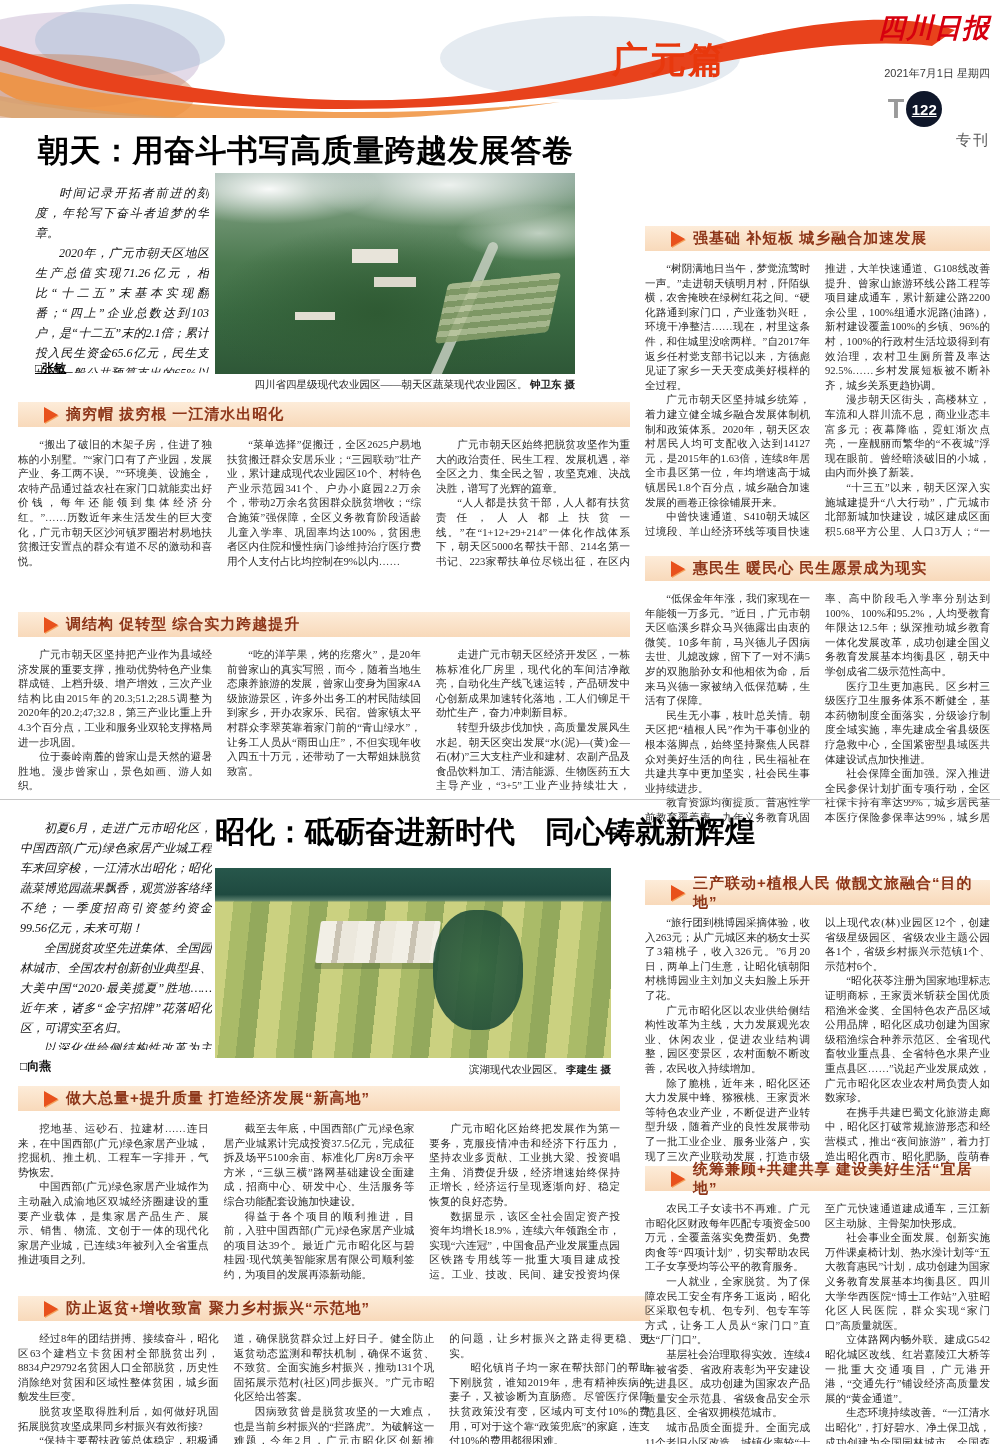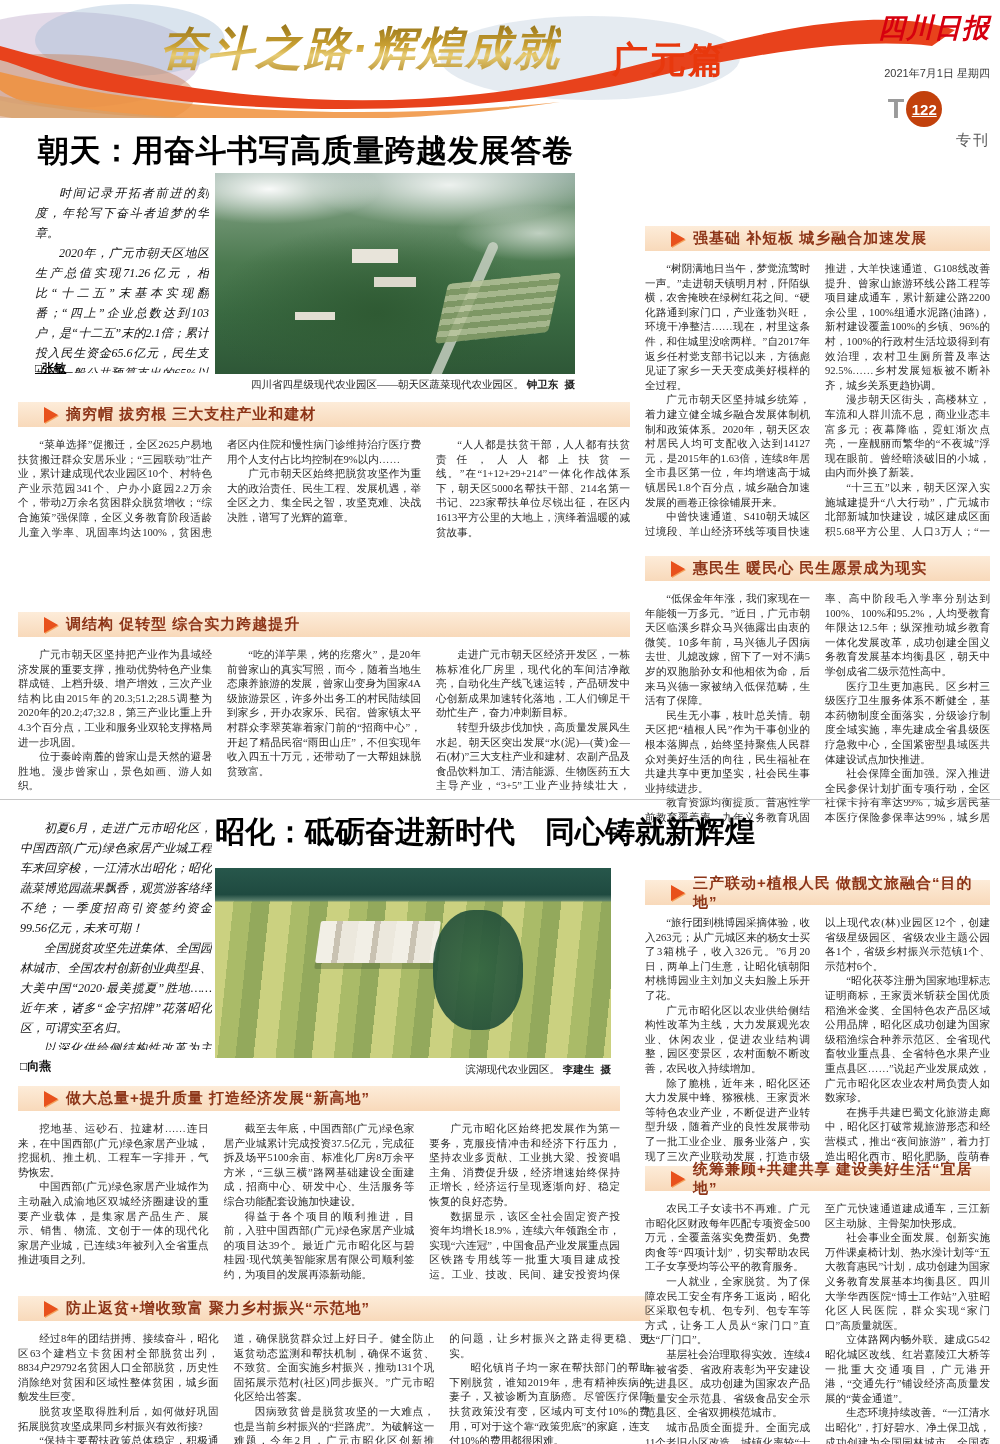--- a/index.html
+++ b/index.html
@@ -13,21 +13,21 @@
         background:linear-gradient(180deg,#8a6a14,#caa133 45%,#e7cc74 60%,#a87e1e);
         -webkit-background-clip:text;background-clip:text;color:transparent;}
   .edition{position:absolute;left:612px;top:36px;font-family:"Liberation Sans",sans-serif;
         font-weight:900;font-size:36px;color:#e8380d;letter-spacing:2px;}
   .masthead{position:absolute;right:10px;top:10px;width:150px;text-align:right;}
   .masthead-logo{font-family:"Liberation Serif",serif;font-style:italic;font-weight:900;
         font-size:27px;color:#d6000f;letter-spacing:1px;white-space:nowrap;}
   .masthead-date{margin-top:20px;font-family:"Liberation Sans",sans-serif;font-size:11px;color:#3a3a3a;}
   .pageno{margin-top:10px;display:flex;align-items:center;justify-content:center;gap:2px;}
   .pageno-prefix{font-family:"Liberation Sans",sans-serif;font-size:27px;color:#9a9a9a;font-weight:700;}
-  .pageno-circle{width:36px;height:36px;border-radius:50%;background:#c2410c;color:#fff;
+  .pageno-circle{width:36px;height:36px;border-radius:50%;background:#0f172a;color:#fff;
         font-family:"Liberation Sans",sans-serif;font-weight:700;font-size:15px;
         display:flex;align-items:center;justify-content:center;text-decoration:underline;}
   .pageno-type{margin-top:4px;font-family:"Liberation Sans",sans-serif;font-size:15px;color:#5a5a5a;letter-spacing:2px;}
   
   .headline1{position:absolute;left:38px;top:130px;font-family:"Liberation Sans",sans-serif;
         font-weight:900;font-size:31px;color:#000;letter-spacing:0.5px;white-space:nowrap;}
   .headline2{position:absolute;left:215px;top:812px;width:580px;font-family:"Liberation Sans",sans-serif;
         font-weight:900;font-size:30px;color:#000;white-space:nowrap;}
   
   .intro{position:absolute;font-size:12px;line-height:20px;color:#111;text-align:justify;}
@@ -55,21 +55,21 @@
       background:
         linear-gradient(180deg,#27574b 0%,#1f4a40 14%,#577d6b 17%,rgba(0,0,0,0) 18%),
         repeating-linear-gradient(96deg,#cbd180 0 22px,#aabb68 22px 40px,#93a95c 40px 58px),
         linear-gradient(180deg,#b9c57c,#9db266);}
   #photo2 .village{position:absolute;left:26%;top:28%;width:120px;height:42px;
       background:repeating-linear-gradient(90deg,#f2efe6 0 16px,#c9c2b2 16px 22px,#ece8dd 22px 38px);
       box-shadow:0 6px 0 rgba(70,90,50,.35);transform:skewX(-8deg);border-radius:2px;}
   #photo2 .trees{position:absolute;left:55%;top:22%;width:90px;height:120px;border-radius:45%;
       background:radial-gradient(#2f6340,#23503a 70%);opacity:.9;}
   .caption{position:absolute;font-size:10.5px;color:#222;text-align:right;font-family:"Liberation Serif",serif;}
-  .caption b{font-family:Liberation Mono, monospace;}
+  .caption b{font-family:Liberation Sans, sans-serif;}
   #caption1{left:215px;top:378px;width:360px;}
   #caption2{left:215px;top:1063px;width:396px;}
   
   .sec{position:absolute;}
   .sec-head{display:flex;align-items:center;height:25px;
       background:linear-gradient(180deg,#fdecd9,#f8d9ba);padding-left:20px;}
   .tri{width:0;height:0;border-top:8px solid transparent;border-bottom:8px solid transparent;
       border-left:14px solid #e8511c;margin:0 8px 0 6px;filter:drop-shadow(1px 1px 0 #f4a25c);}
   .sec-title{font-family:"Liberation Sans",sans-serif;font-weight:700;font-size:15px;color:#8d3518;letter-spacing:1px;}
   .sec-body{margin-top:11px;text-align:justify;font-size:10.6px;line-height:14.6px;color:#2a2a2a;overflow:hidden;}
@@ -94,21 +94,20 @@
   <div class="banner">
     <svg width="1000" height="118" viewBox="0 0 1000 118">
       <ellipse cx="70" cy="60" rx="130" ry="48" fill="#b9a3c6" opacity="0.40"></ellipse>
       <ellipse cx="130" cy="40" rx="95" ry="36" fill="#9db8d2" opacity="0.38"></ellipse>
       <ellipse cx="45" cy="96" rx="150" ry="42" fill="#c77f4f" opacity="0.45"></ellipse>
       <ellipse cx="590" cy="58" rx="150" ry="42" fill="#aabdd0" opacity="0.30"></ellipse>
       <path d="M0,46 C180,96 330,110 480,94 C640,76 740,26 868,20 C905,19 935,23 955,30 L932,46 C862,38 762,50 642,80 C500,114 260,120 90,88 C50,80 18,64 0,60 Z" fill="#e8421c"></path>
       <path d="M0,72 C160,112 360,122 560,102 C420,124 180,128 40,106 C18,102 6,94 0,90 Z" fill="#f0913c" opacity="0.85"></path>
       <path d="M0,96 C120,118 260,126 420,118 C260,132 100,134 0,116 Z" fill="#d8a06a" opacity="0.8"></path>
     </svg>
-    <div class="banner-title">奋斗之路·辉煌成就</div>
     <div class="edition">广元篇</div>
     <div class="masthead">
       <div class="masthead-logo">四川日报</div>
       <div class="masthead-date">2021年7月1日 星期四</div>
       <div class="pageno">
         <span class="pageno-prefix">T</span>
         <span class="pageno-circle">122</span>
       </div>
       <div class="pageno-type">专刊</div>
     </div>
@@ -128,38 +127,39 @@
     <div class="bldg1"></div>
   </div>
   <div id="caption1" class="caption">
     <span>四川省四星级现代农业园区——朝天区蔬菜现代农业园区。</span>
     <b>钟卫东 摄</b>
   </div>
 
   <div id="ct-poverty" class="sec">
     <div class="sec-head">
       <span class="tri"></span>
-      <span class="sec-title">摘穷帽 拔穷根 三大支柱产业和建材</span>
-    </div>
-    <div class="sec-body cols3">
+      <span class="sec-title">摘穷帽 拔穷根 一江清水出昭化</span>
+    </div>
+    <div class="sec-body cols3">
+        <p>“搬出了破旧的木架子房，住进了独栋的小别墅。”“家门口有了产业园，发展产业、务工两不误。”“环境美、设施全，农特产品通过益农社在家门口就能卖出好价钱，每年还能领到集体经济分红。”……历数近年来生活发生的巨大变化，广元市朝天区沙河镇罗圈岩村易地扶贫搬迁安置点的群众有道不尽的激动和喜悦。</p>
         <p>“菜单选择”促搬迁，全区2625户易地扶贫搬迁群众安居乐业；“三园联动”壮产业，累计建成现代农业园区10个、村特色产业示范园341个、户办小庭园2.2万余个，带动2万余名贫困群众脱贫增收；“综合施策”强保障，全区义务教育阶段适龄儿童入学率、巩固率均达100%，贫困患者区内住院和慢性病门诊维持治疗医疗费用个人支付占比均控制在9%以内……</p>
         <p>广元市朝天区始终把脱贫攻坚作为重大的政治责任、民生工程、发展机遇，举全区之力、集全民之智，攻坚克难、决战决胜，谱写了光辉的篇章。</p>
         <p>“人人都是扶贫干部，人人都有扶贫责任，人人都上扶贫一线。”在“1+12+29+214”一体化作战体系下，朝天区5000名帮扶干部、214名第一书记、223家帮扶单位尽锐出征，在区内1613平方公里的大地上，演绎着温暖的减贫故事。</p>
       </div>
   </div>
 
   <div id="ct-structure" class="sec">
     <div class="sec-head">
       <span class="tri"></span>
       <span class="sec-title">调结构 促转型 综合实力跨越提升</span>
     </div>
     <div class="sec-body cols3">
         <p>广元市朝天区坚持把产业作为县域经济发展的重要支撑，推动优势特色产业集群成链、上档升级、增产增效，三次产业结构比由2015年的20.3;51.2;28.5调整为2020年的20.2;47;32.8，第三产业比重上升4.3个百分点，工业和服务业双轮支撑格局进一步巩固。</p>
         <p>位于秦岭南麓的曾家山是天然的避暑胜地。漫步曾家山，景色如画、游人如织。</p>
-        <p>“吃的洋芋果，烤的疙瘩火”，是20年前曾家山的真实写照，而今，随着当地生态康养旅游的发展，曾家山变身为国家4A级旅游景区，许多外出务工的村民陆续回到家乡，开办农家乐、民宿。曾家镇太平村群众李翠英靠着家门前的“招商中心”，开起了精品民宿“雨田山庄”，不但实现年收入四五十万元，还带动了一大帮姐妹脱贫致富。</p>
+        <p>“吃的洋芋果，烤的疙瘩火”，是20年前曾家山的真实写照，而今，随着当地生态康养旅游的发展，曾家山变身为国家4A级旅游景区，许多外出务工的村民陆续回到家乡，开办农家乐、民宿。曾家镇太平村群众李翠英靠着家门前的“青山绿水”，让务工人员从“雨田山庄”，不但实现年收入四五十万元，还带动了一大帮姐妹脱贫致富。</p>
         <p>走进广元市朝天区经济开发区，一栋栋标准化厂房里，现代化的车间洁净敞亮，自动化生产线飞速运转，产品研发中心创新成果加速转化落地，工人们铆足干劲忙生产，奋力冲刺新目标。</p>
         <p>转型升级步伐加快，高质量发展风生水起。朝天区突出发展“水(泥)—(黄)金—石(材)”三大支柱产业和建材、农副产品及食品饮料加工、清洁能源、生物医药五大主导产业，“3+5”工业产业持续壮大，2016—2020年规上工业增加值年均增长11.1%，居全市县区第一位。</p>
       </div>
   </div>
 
   <div id="ct-foundation" class="sec">
     <div class="sec-head">
       <span class="tri"></span>
       <span class="sec-title">强基础 补短板 城乡融合加速发展</span>
     </div>

